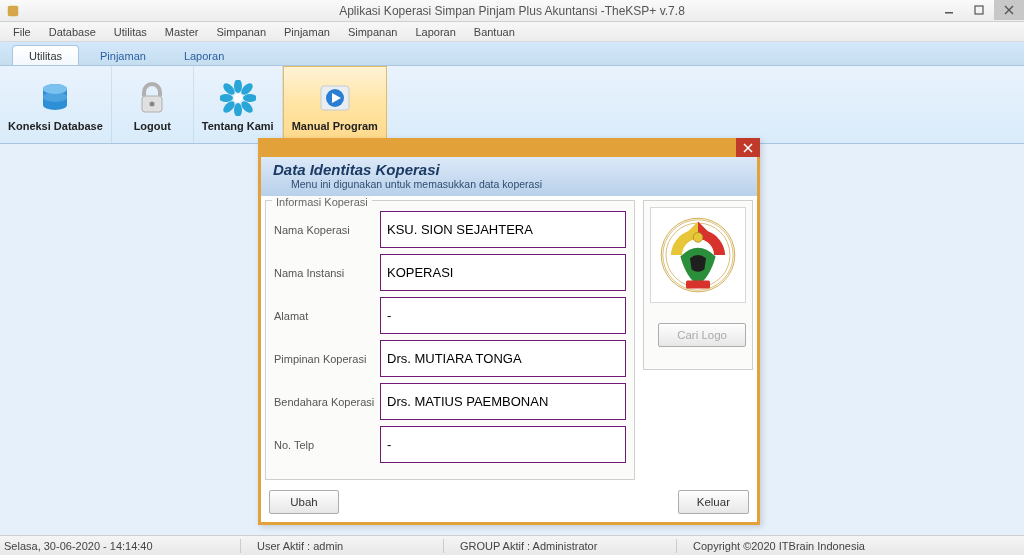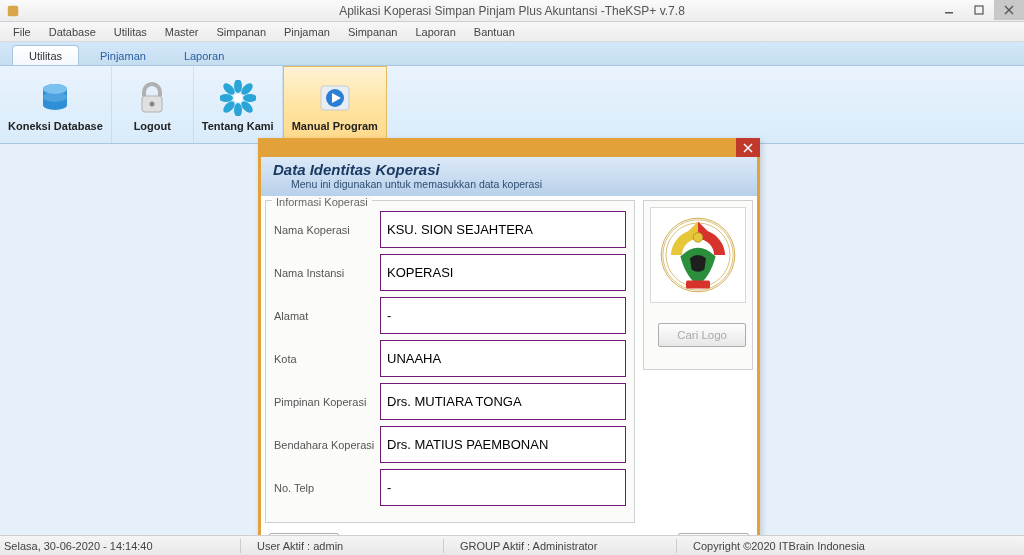--- a/index.html
+++ b/index.html
@@ -403,24 +403,20 @@
         </div>
         <div class="form-row">
           <label>Nama Instansi</label>
           <input type="text" value="KOPERASI" style="">
         </div>
         <div class="form-row">
           <label>Alamat</label>
           <input type="text" value="-" style="">
         </div>
         <div class="form-row">
-          <label>Kota</label>
-          <input type="text" value="UNAAHA" style="">
-        </div>
-        <div class="form-row">
           <label>Pimpinan Koperasi</label>
           <input type="text" value="Drs. MUTIARA TONGA" style="">
         </div>
         <div class="form-row">
           <label>Bendahara Koperasi</label>
           <input type="text" value="Drs. MATIUS PAEMBONAN" style="">
         </div>
         <div class="form-row">
           <label>No. Telp</label>
           <input type="text" value="-" style="">

